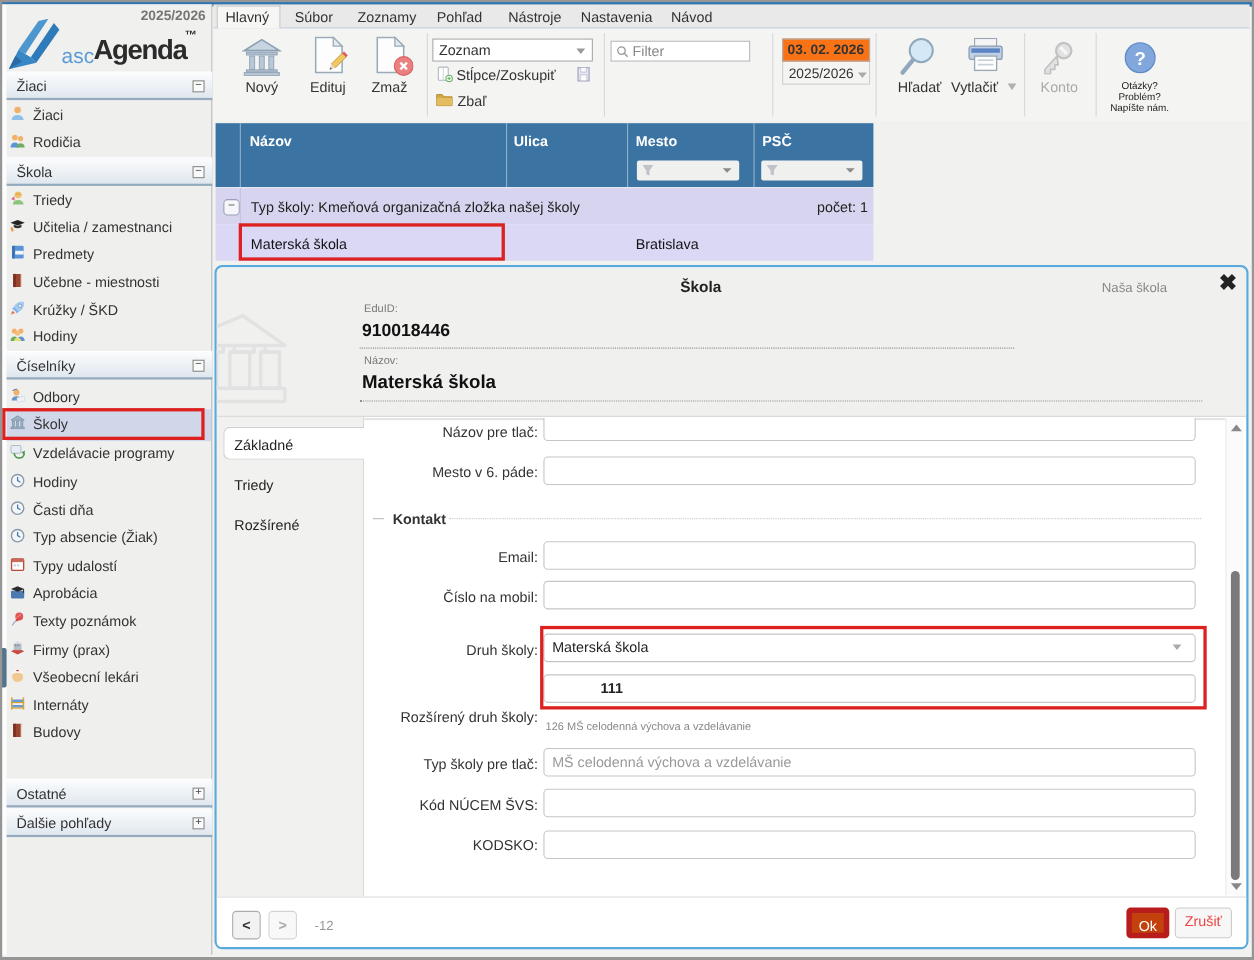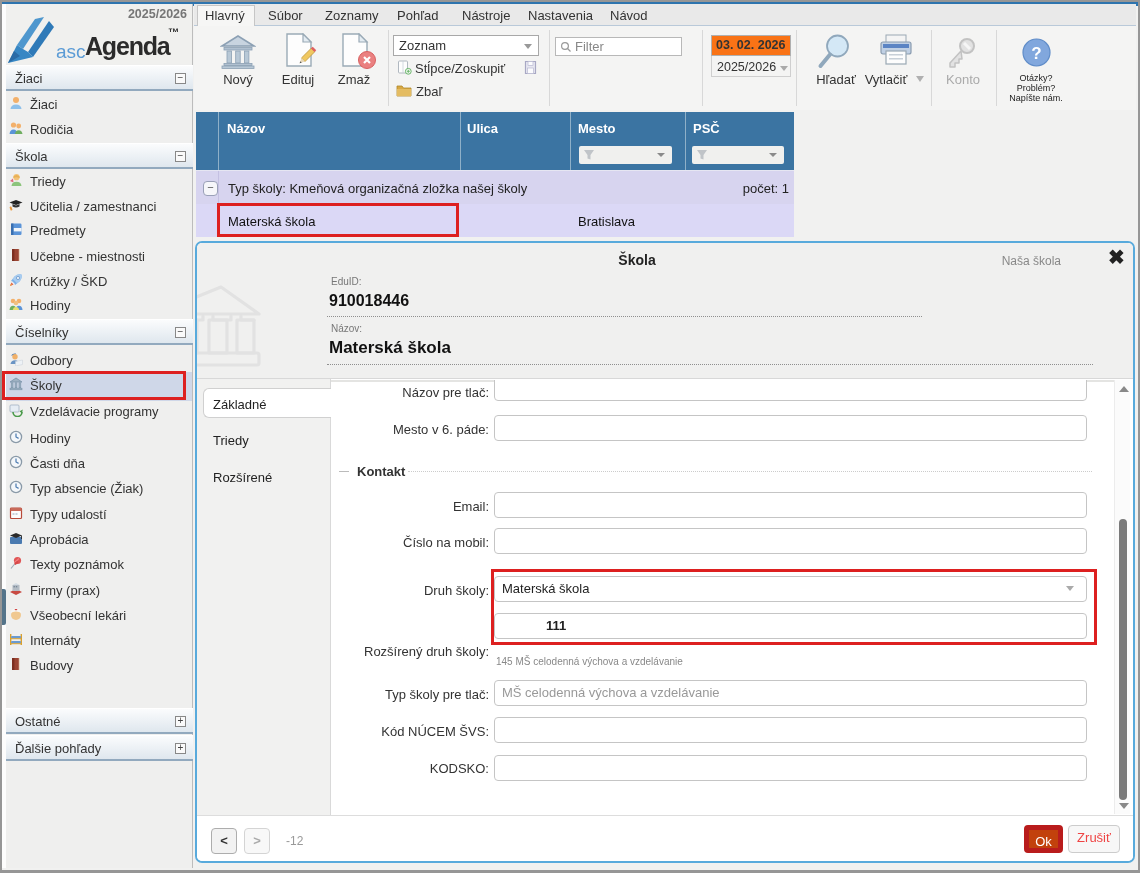--- a/index.html
+++ b/index.html
@@ -445,21 +445,21 @@
       <div class="flbl" style="top:155px;">Číslo na mobil:</div>
       <div class="abs inp" style="left:163px;top:196px;width:593px;height:26px;">
         <div class="abs" style="left:7px;top:4px;font-size:13px;color:#222;">Materská škola</div>
         <div class="abs" style="right:12px;top:9px;width:0;height:0;border-left:4px solid transparent;border-right:4px solid transparent;border-top:5px solid #aaa;"></div>
       </div>
       <div class="flbl" style="top:203px;">Druh školy:</div>
       <div class="abs inp" style="left:163px;top:233px;width:593px;height:26px;">
         <div class="abs" style="left:7px;top:4px;font-size:13px;font-weight:bold;color:#222;margin-left:44px;">111</div>
       </div>
       <div class="flbl" style="top:264px;">Rozšírený druh školy:</div>
-      <div class="abs" style="left:165px;top:276px;font-size:10px;color:#888;">145 MŠ celodenná výchova a vzdelávanie</div>
+      <div class="abs" style="left:165px;top:276px;font-size:10px;color:#888;">126 MŠ celodenná výchova a vzdelávanie</div>
       <div class="abs inp" style="left:163px;top:300px;width:593px;height:26px;">
         <div class="abs" style="left:7px;top:4px;font-size:13px;color:#999;">MŠ celodenná výchova a vzdelávanie</div>
       </div>
       <div class="flbl" style="top:307px;">Typ školy pre tlač:</div>
       <div class="abs inp" style="left:163px;top:337px;width:593px;height:26px;"></div>
       <div class="flbl" style="top:344px;">Kód NÚCEM ŠVS:</div>
       <div class="abs inp" style="left:163px;top:375px;width:593px;height:26px;"></div>
       <div class="flbl" style="top:381px;">KODSKO:</div>
     </div>
 

